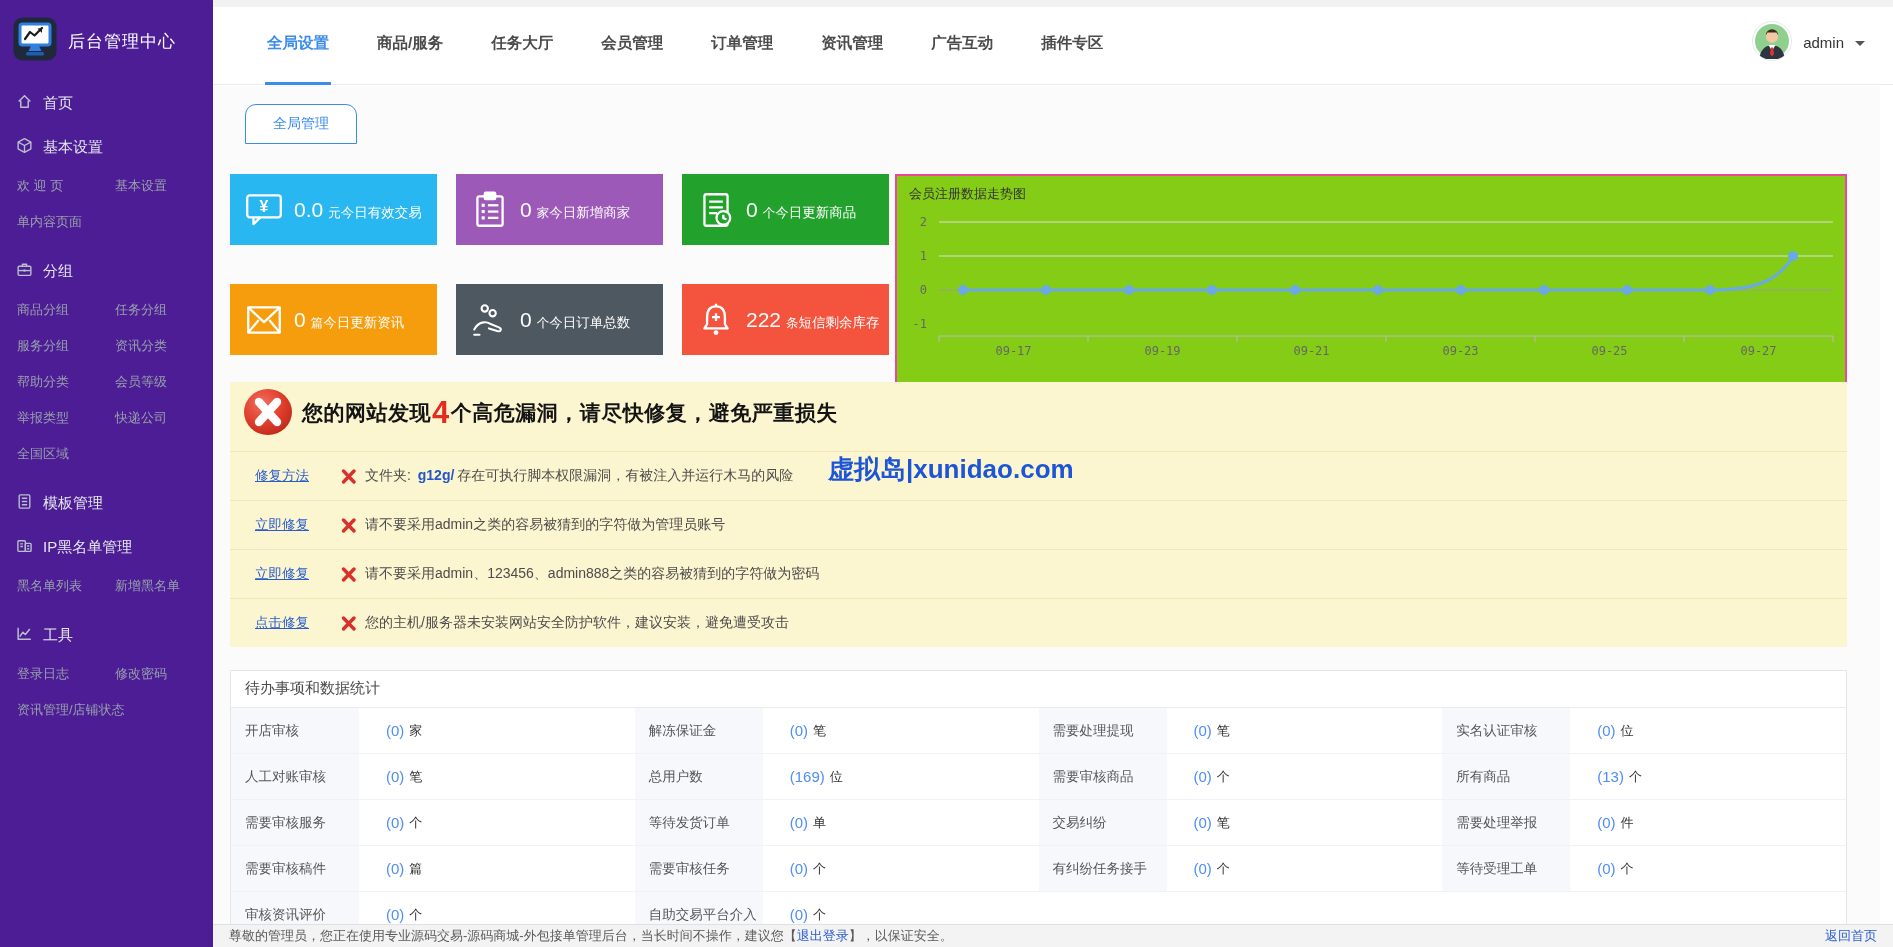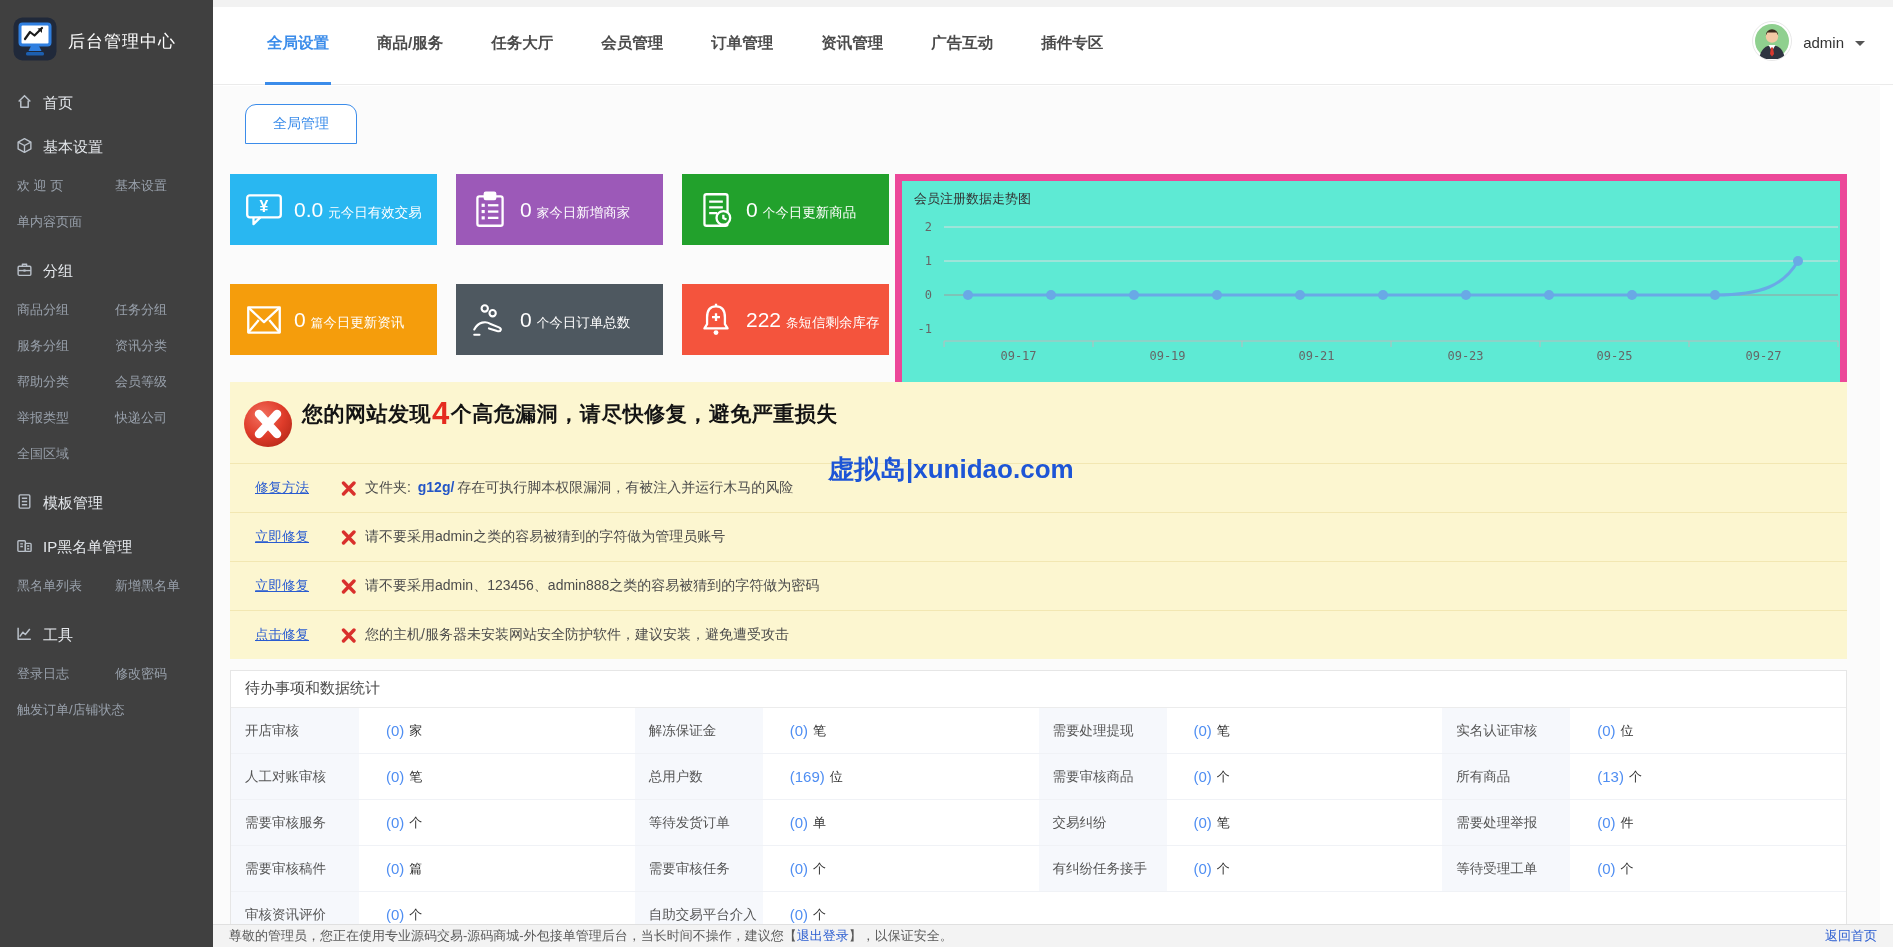--- a/index.html
+++ b/index.html
@@ -4,21 +4,21 @@
 <style>
   * { box-sizing: border-box; }
   html,body { margin:0; padding:0; }
   body {
     width:1893px; height:947px; position:relative; overflow:hidden;
     font-family:"Liberation Sans","DejaVu Sans",sans-serif; background:#fff;
   }
   a { cursor:pointer; }
 
   
-  .sidebar { position:absolute; left:0; top:0; width:213px; height:947px; background:#404040; z-index:4; }
+  .sidebar { position:absolute; left:0; top:0; width:213px; height:947px; background:#4c1d95; z-index:4; }
   .logo-row { display:flex; align-items:center; gap:10px; padding:16px 10px 12px 12px; }
   .logo-title { font-size:17px; color:#ffffff; letter-spacing:1px; white-space:nowrap; }
   .menu { padding-top:2px; }
   .msec { display:flex; align-items:center; gap:10px; padding:13px 16px 11px; font-size:15px; color:#e4e7eb; cursor:pointer; }
   .msec svg { flex:none; }
   .msub { display:grid; grid-template-columns:1fr 1fr; padding:0 0 8px 17px; }
   .msub a { color:#98a0ab; font-size:13px; padding:9px 0; text-decoration:none; display:block; white-space:nowrap; }
   .msub a.wide { grid-column:1/-1; }
 
   
@@ -47,28 +47,28 @@
   .c-red    { background:#f4543d; --c:#f4543d; }
   .cicon { width:42px; height:42px; margin:0 9px 0 13px; flex:none; }
   .ctext { display:flex; flex-direction:row;align-items:flex-end; }
   .cline { display:flex; align-items:baseline; }
   .cval { font-size:21px; }
   .cunit { font-size:12.5px; margin-left:5px; }
   .clabel { font-size:13.5px; margin-top:4px; white-space:nowrap; }
   .clock-bg { fill:var(--c); }
 
   
-  .chart-panel { position:absolute; left:695px; top:88px; width:952px; height:233px; background:#5eead4; border:7px solid #ec4899; }
+  .chart-panel { position:absolute; left:695px; top:88px; width:952px; height:233px; background:#84cc16; border:2px solid #ec4899; }
   .chart-title { font-size:13px; color:#333; padding:9px 0 0 12px; }
   #chartSvg { display:block; margin-top:1px; }
   #chartSvg text { font-family:"DejaVu Sans Mono","Liberation Sans",sans-serif; }
 
   
   .warning { position:absolute; left:30px; top:296px; width:1617px; background:#fcf6d0; }
-  .whead { display:flex; align-items:flex-start; gap:7px; padding:14px 10px 9px 11px; }
+  .whead { display:flex; align-items:center; gap:7px; padding:2px 10px 9px 11px; }
   .wtitle { font-size:21px; font-weight:bold; color:#141414; letter-spacing:0.5px; }
   .wcount { color:#e52b1f; font-size:31px; font-weight:bold; vertical-align:-3px; padding:0 1px; }
   .wrow { display:flex; align-items:center; padding:15px 0; border-top:1px solid #f2e7b2; position:relative; }
   .wlink { color:#2a5cd0; font-size:13.5px; text-decoration:underline; margin-left:25px; width:66px; flex:none; }
   .wx { margin-left:20px; margin-right:9px; display:flex; }
   .wtext { font-size:14px; color:#4c4c4c; }
   .wem { color:#2456c7; font-weight:bold; padding:0 3px; }
   .watermark { position:absolute; left:598px; top:70px; font-size:26px; font-weight:bold; color:#1d55d6; z-index:3; white-space:nowrap; }
 
   
@@ -185,21 +185,21 @@
         <svg width="17" height="17" viewBox="0 0 16 16" fill="none" stroke="#b9c0c9" stroke-width="1.4" stroke-linejoin="round">
           <path d="M2 2.5 V13.5 H14"></path>
             <polyline points="3.5,11 6.5,6.8 8.8,9 13,3.8"></polyline>
         </svg>
       </span>
       <span>工具</span>
     </div>
     <div class="msub">
       <a>登录日志</a>
       <a>修改密码</a>
-      <a class="wide">触发订单/店铺状态</a>
+      <a class="wide">资讯管理/店铺状态</a>
     </div>
   </div>
 </div>
 
 <div class="topstrip"></div>
 <div class="topbar">
   <div class="nav">
     <div class="nav-item active">全局设置</div>
     <div class="nav-item">商品/服务</div>
     <div class="nav-item">任务大厅</div>

